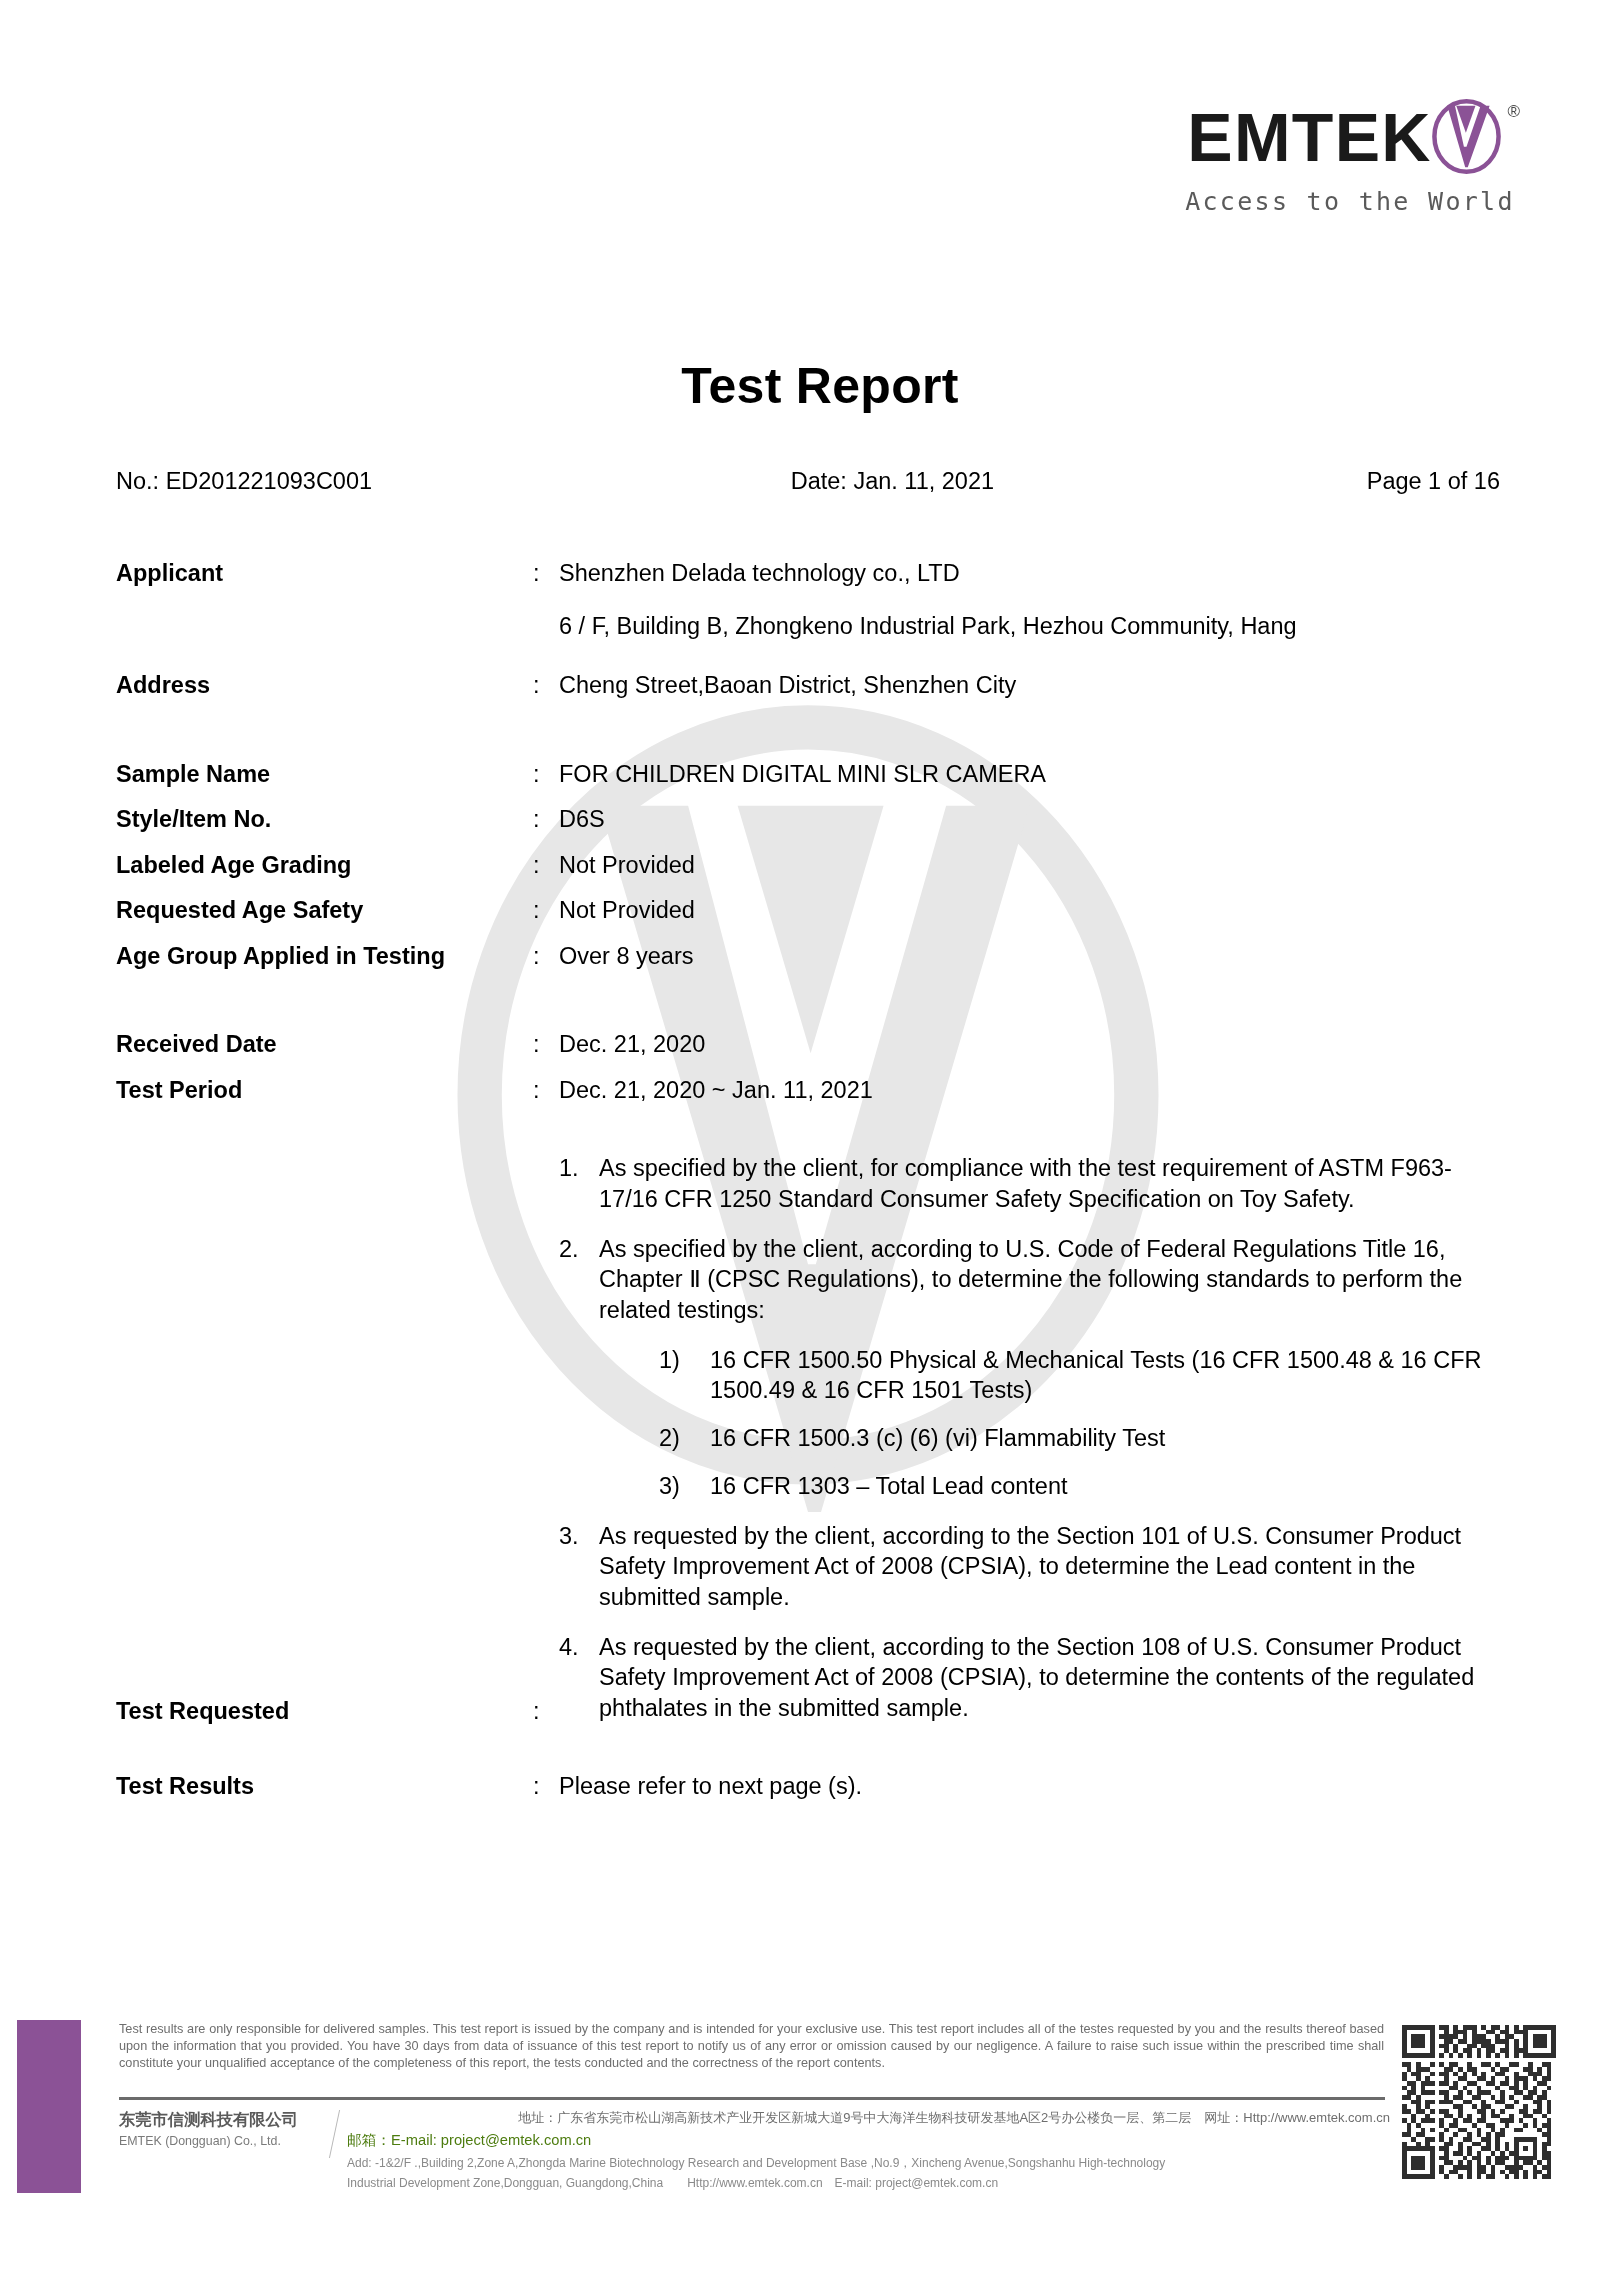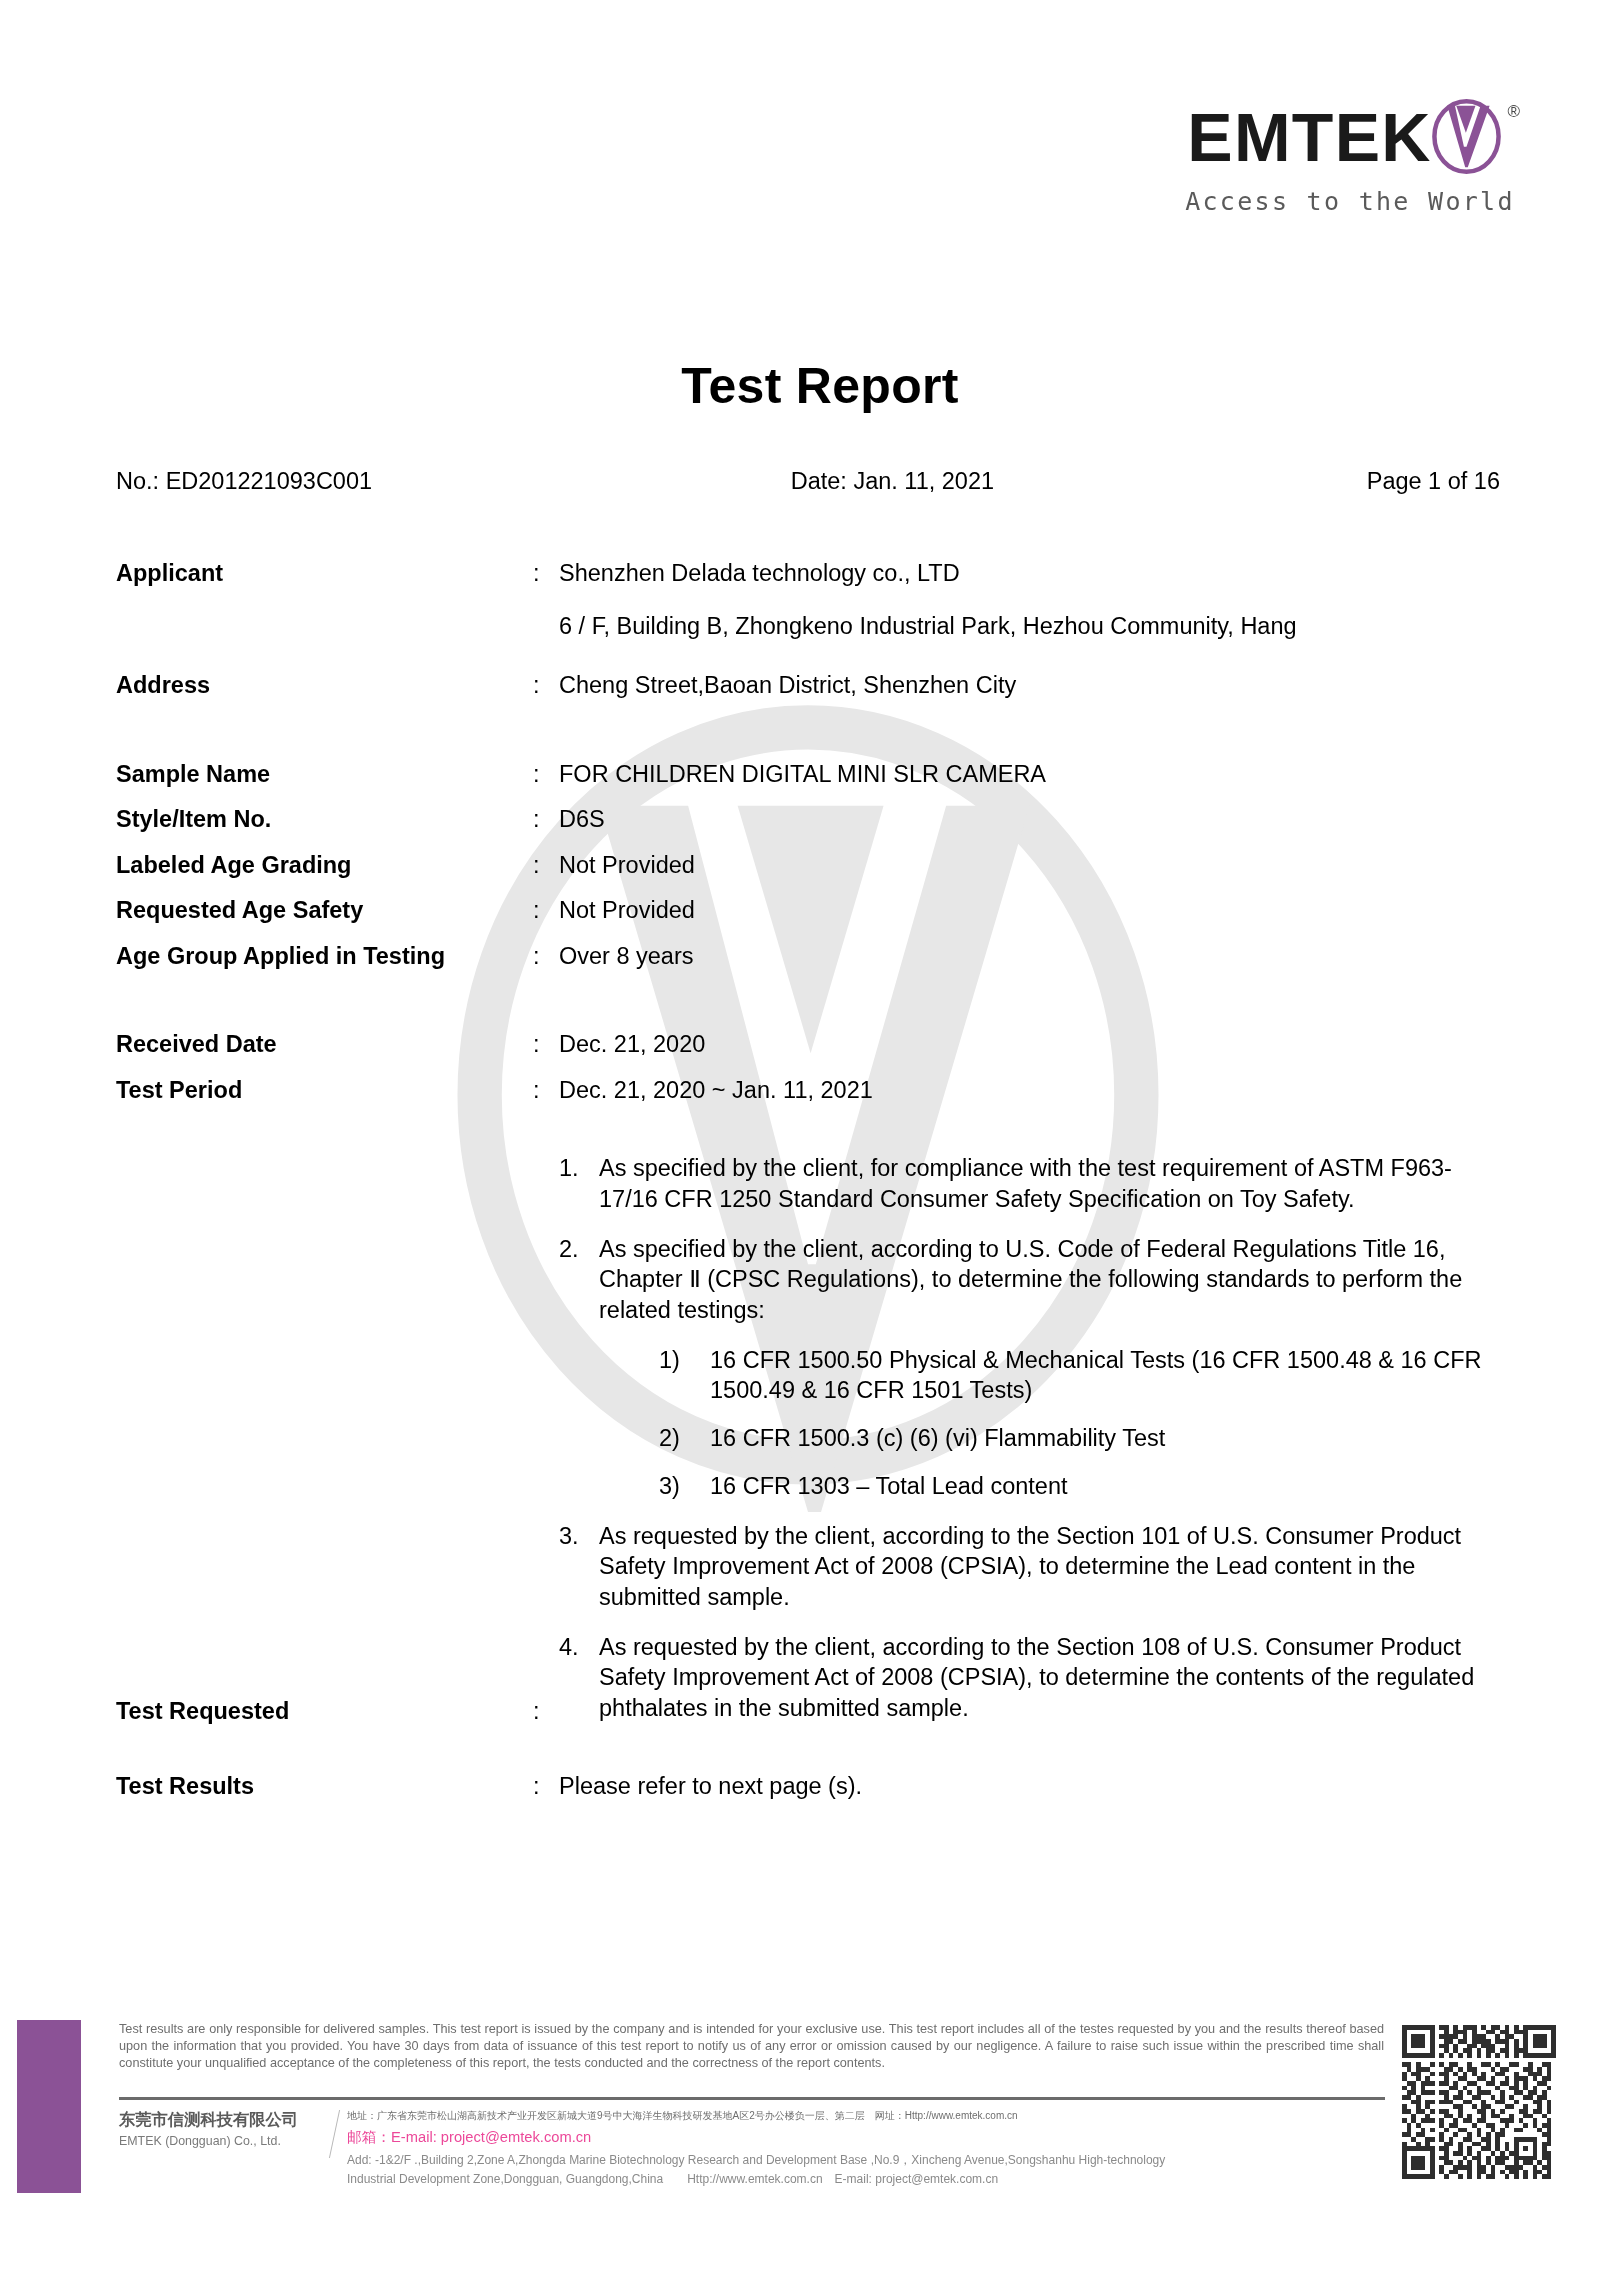--- a/index.html
+++ b/index.html
@@ -249,31 +249,32 @@
     height: 48px;
     background: #b9b9b9;
     margin-right: 11.7px;
     transform: skewX(-12deg);
   }
   .fi-right {
     flex: 1 1 auto;
     color: #7b7b7b;
   }
   .fi-line1 {
-    font-size: 10px;
+    font-size: 13px;
     line-height: 1.25;
     white-space: nowrap;
     color: #6e6e6e;
+    text-align: right;
   }
   .fi-line2 {
     font-size: 14.7px;
     line-height: 1.25;
     margin-top: 5.2px;
     white-space: nowrap;
-    color: #ec4899;
+    color: #4d7c0f;
   }
   .fi-line3 {
     font-size: 12px;
     line-height: 1.3;
     margin-top: 6.5px;
     white-space: nowrap;
     color: #8a8a8a;
   }
   .fi-line4 {
     font-size: 12px;

